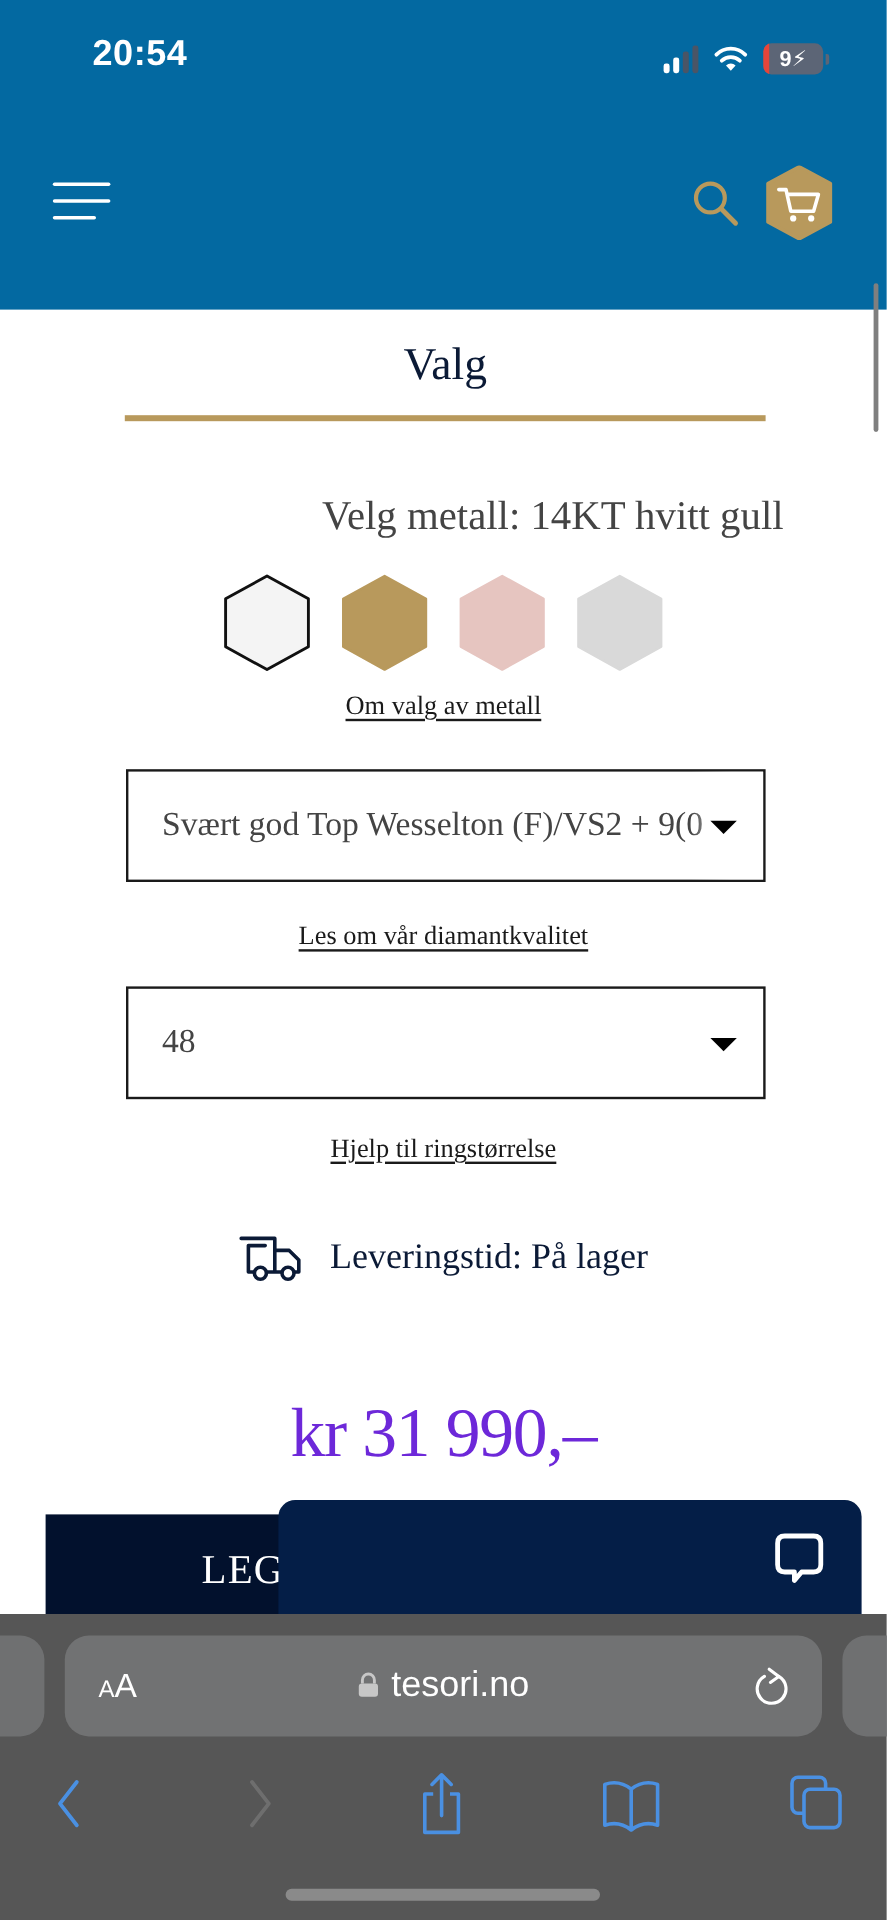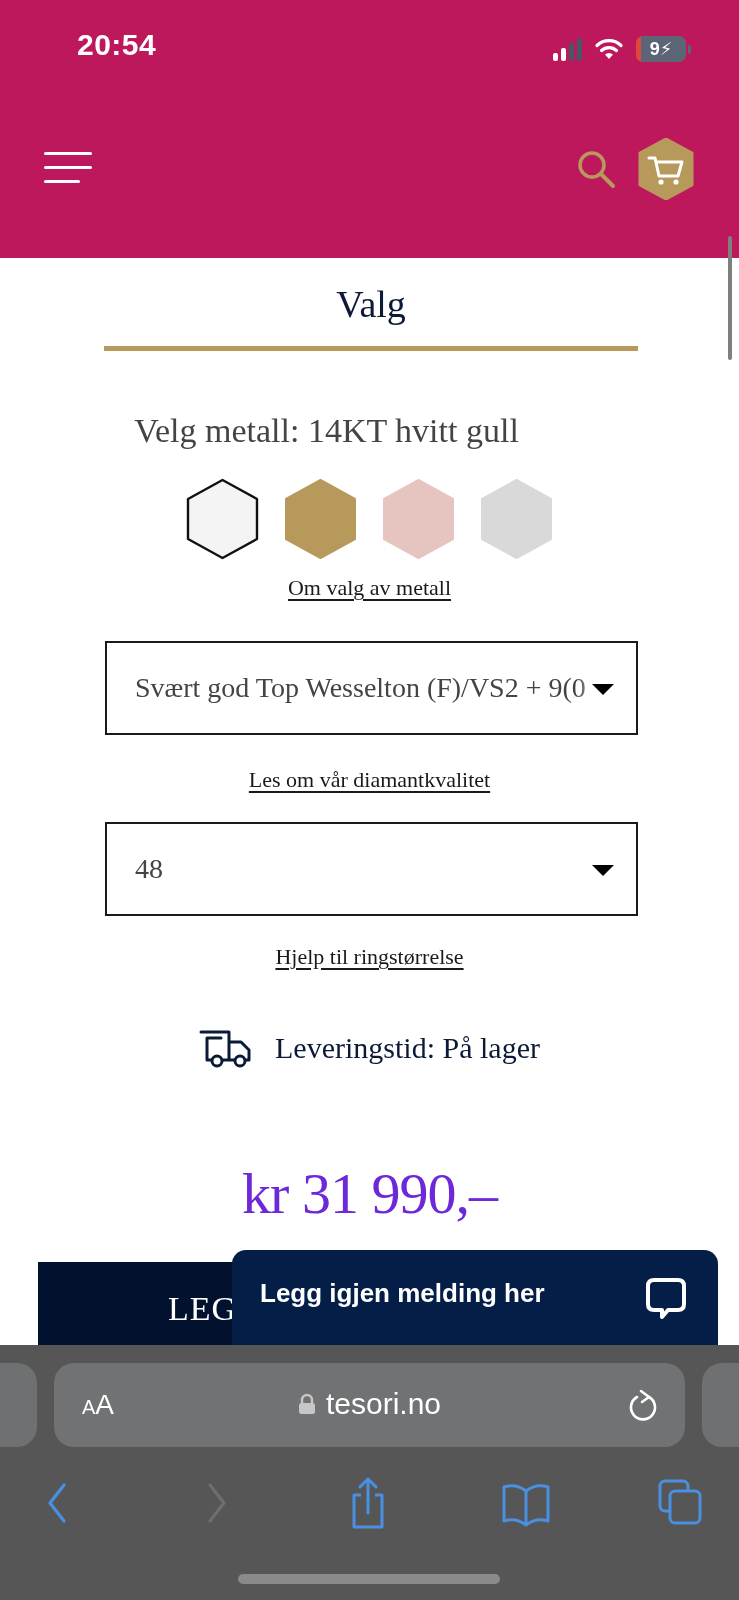--- a/index.html
+++ b/index.html
@@ -1,20 +1,20 @@
 <!DOCTYPE html>
 <html><head>
 <meta charset="utf-8">
 <style>
   * { box-sizing: border-box; margin: 0; padding: 0; }
   html, body { width: 739px; height: 1600px; overflow: hidden; background: #ffffff; }
   body { position: relative; font-family: "Liberation Serif", "DejaVu Serif", serif; }
 
   
-  .topbar { position: absolute; left: 0; top: 0; width: 739px; height: 258px; background: #be185d; }
+  .topbar { position: absolute; left: 0; top: 0; width: 739px; height: 258px; background: #0369a1; }
   .status-time { position: absolute; left: 77px; top: 28px; font-family: "Liberation Sans", "DejaVu Sans", sans-serif; font-size: 30px; font-weight: bold; color: #ffffff; letter-spacing: 0.5px; }
   .status-icons { position: absolute; right: 48px; top: 36px; display: flex; align-items: center; gap: 12px; }
   .signal { display: flex; align-items: flex-end; gap: 3px; height: 24px; }
   .signal span { width: 5px; border-radius: 2px; background: #ffffff; }
   .signal span.off { background: #4a5566; }
   .battery { position: relative; width: 50px; height: 26px; border-radius: 7px; background: #5c6576; display: flex; align-items: center; justify-content: center; overflow: hidden; }
   .battery .low { position: absolute; left: 0; top: 0; bottom: 0; width: 5px; background: #e5453b; }
   .battery .pct { font-family: "Liberation Sans", "DejaVu Sans", sans-serif; font-weight: bold; font-size: 18px; color: #ffffff; position: relative; }
   .battery-nub { width: 3px; height: 9px; background: #5c6576; border-radius: 0 2px 2px 0; margin-left: -10px; }
 
@@ -28,21 +28,21 @@
 
   .search-btn { position: absolute; left: 575px; top: 148px; width: 44px; height: 44px; cursor: pointer; }
   .cart-btn { position: absolute; left: 638px; top: 138px; width: 56px; height: 62px; cursor: pointer; }
 
   .scroll-thumb { position: absolute; left: 728px; top: 236px; width: 4px; height: 124px; border-radius: 2px; background: #7f7f7f; }
 
   
   .section-title { position: absolute; left: 104px; width: 534px; top: 282px; text-align: center; font-size: 38px; color: #0b1a36; }
   .section-rule { position: absolute; left: 104px; width: 534px; top: 346px; height: 5px; background: #b8995c; }
 
-  .metal-label { position: absolute; left: 0; width: 653px; top: 412px; text-align: center; font-size: 34px; color: #444444; }
+  .metal-label { position: absolute; left: 0; width: 653px; top: 412px; text-align: right; font-size: 34px; color: #444444; }
   .swatches { position: absolute; left: 186px; top: 478px; display: flex; gap: 25px; }
   .swatch { width: 73px; height: 82px; cursor: pointer; }
   .link { position: absolute; left: 0; width: 739px; text-align: center; font-size: 22px; color: #1a1a1a; text-decoration: underline; text-underline-offset: 4px; cursor: pointer; }
 
   .select { position: absolute; left: 105px; width: 533px; height: 94px; border: 2px solid #1a1a1a; background: #ffffff; cursor: pointer; overflow: hidden; }
   .select .val { position: absolute; left: 28px; top: 0; line-height: 90px; font-size: 28px; color: #444444; white-space: nowrap; }
   .select .fade { position: absolute; right: 0; top: 0; bottom: 0; width: 60px; background: linear-gradient(to right, rgba(255,255,255,0), #ffffff 55%); }
   .select .caret { position: absolute; right: 22px; top: 41px; width: 0; height: 0; border-left: 11px solid transparent; border-right: 11px solid transparent; border-top: 11px solid #000000; }
 
   .delivery { position: absolute; left: 0; width: 739px; top: 1028px; display: flex; justify-content: center; align-items: center; gap: 20px; }
@@ -167,21 +167,20 @@
   <span class="delivery-text">Leveringstid: På lager</span>
 </div>
 
 <div class="price">kr 31 990,–</div>
 
 <div class="add-btn">
   <span class="lbl">LEGG I HANDLEKURV</span>
 </div>
 
 <div class="chat-widget">
-  <span class="lbl">Legg igjen melding her</span>
   <svg class="ico" viewBox="0 0 44 44">
     <path d="M10 4 L34 4 Q40 4 40 10 L40 28 Q40 34 34 34 L24 34 L18 41 L18 34 L10 34 Q4 34 4 28 L4 10 Q4 4 10 4 Z" fill="none" stroke="#ffffff" stroke-width="4" stroke-linejoin="round"></path>
   </svg>
 </div>
 
 <div class="browser-bar">
   <div class="tab-peek-left"></div>
   <div class="tab-peek-right"></div>
 
   <div class="url-bar">

